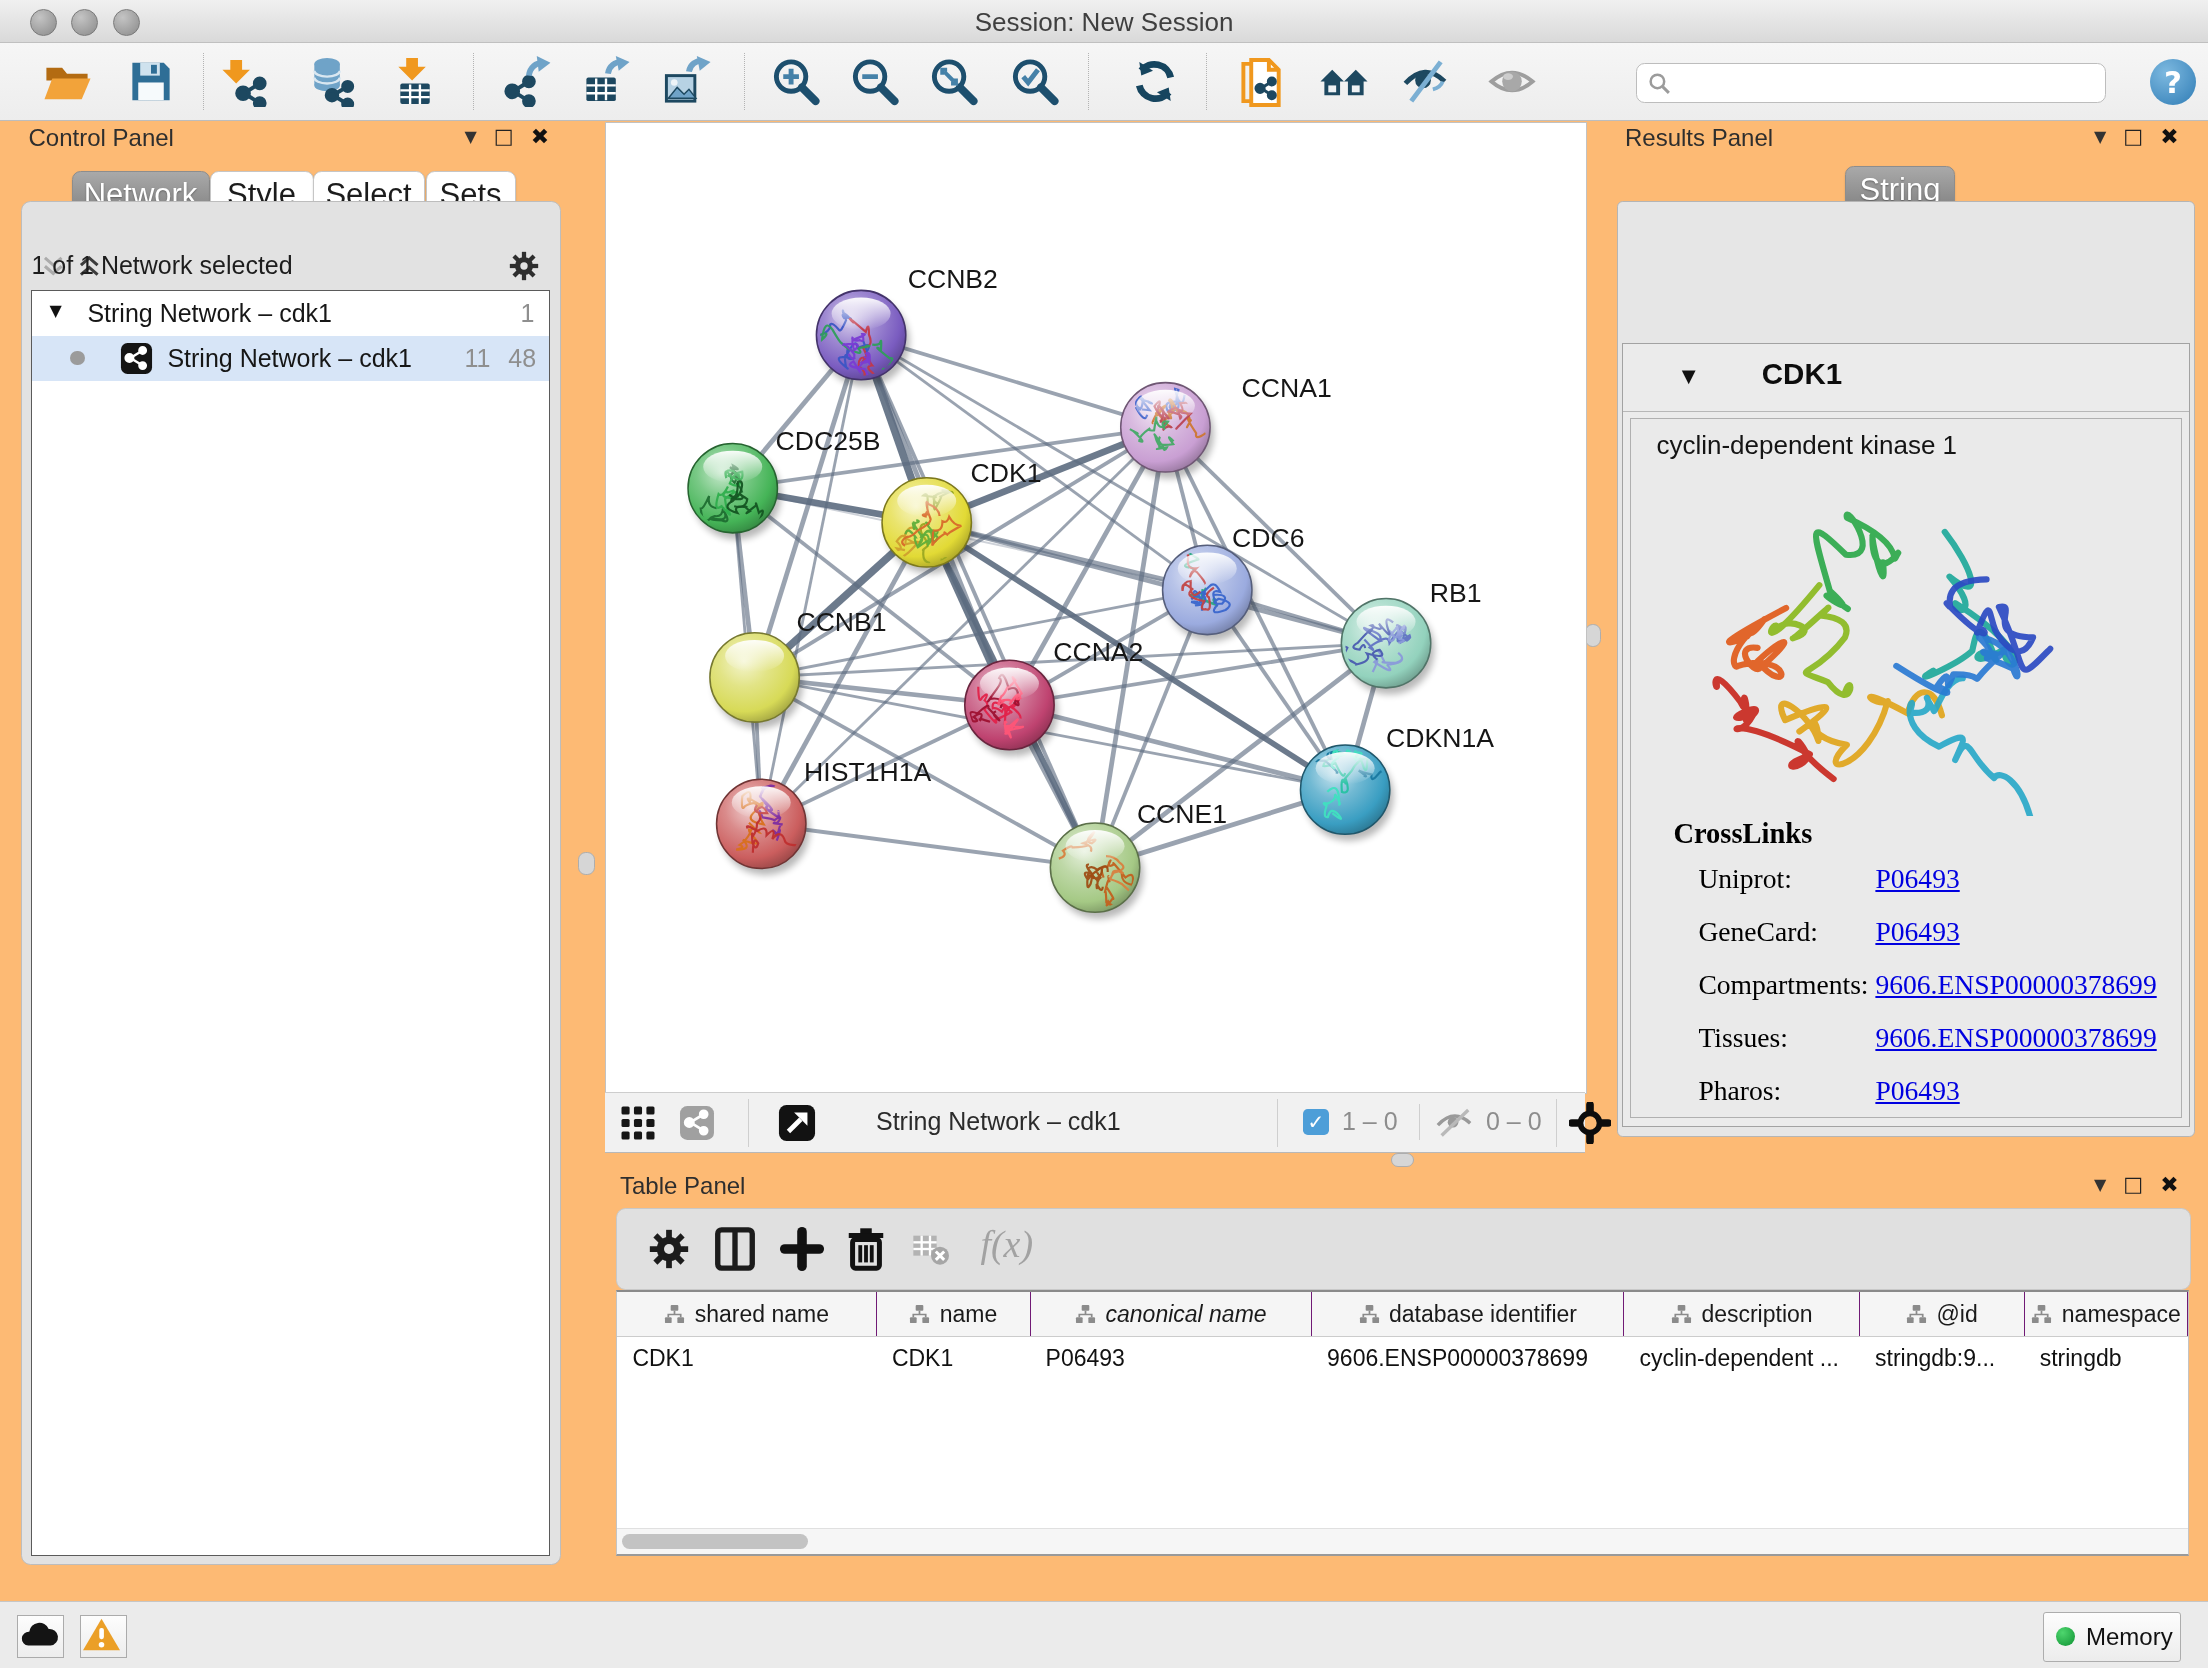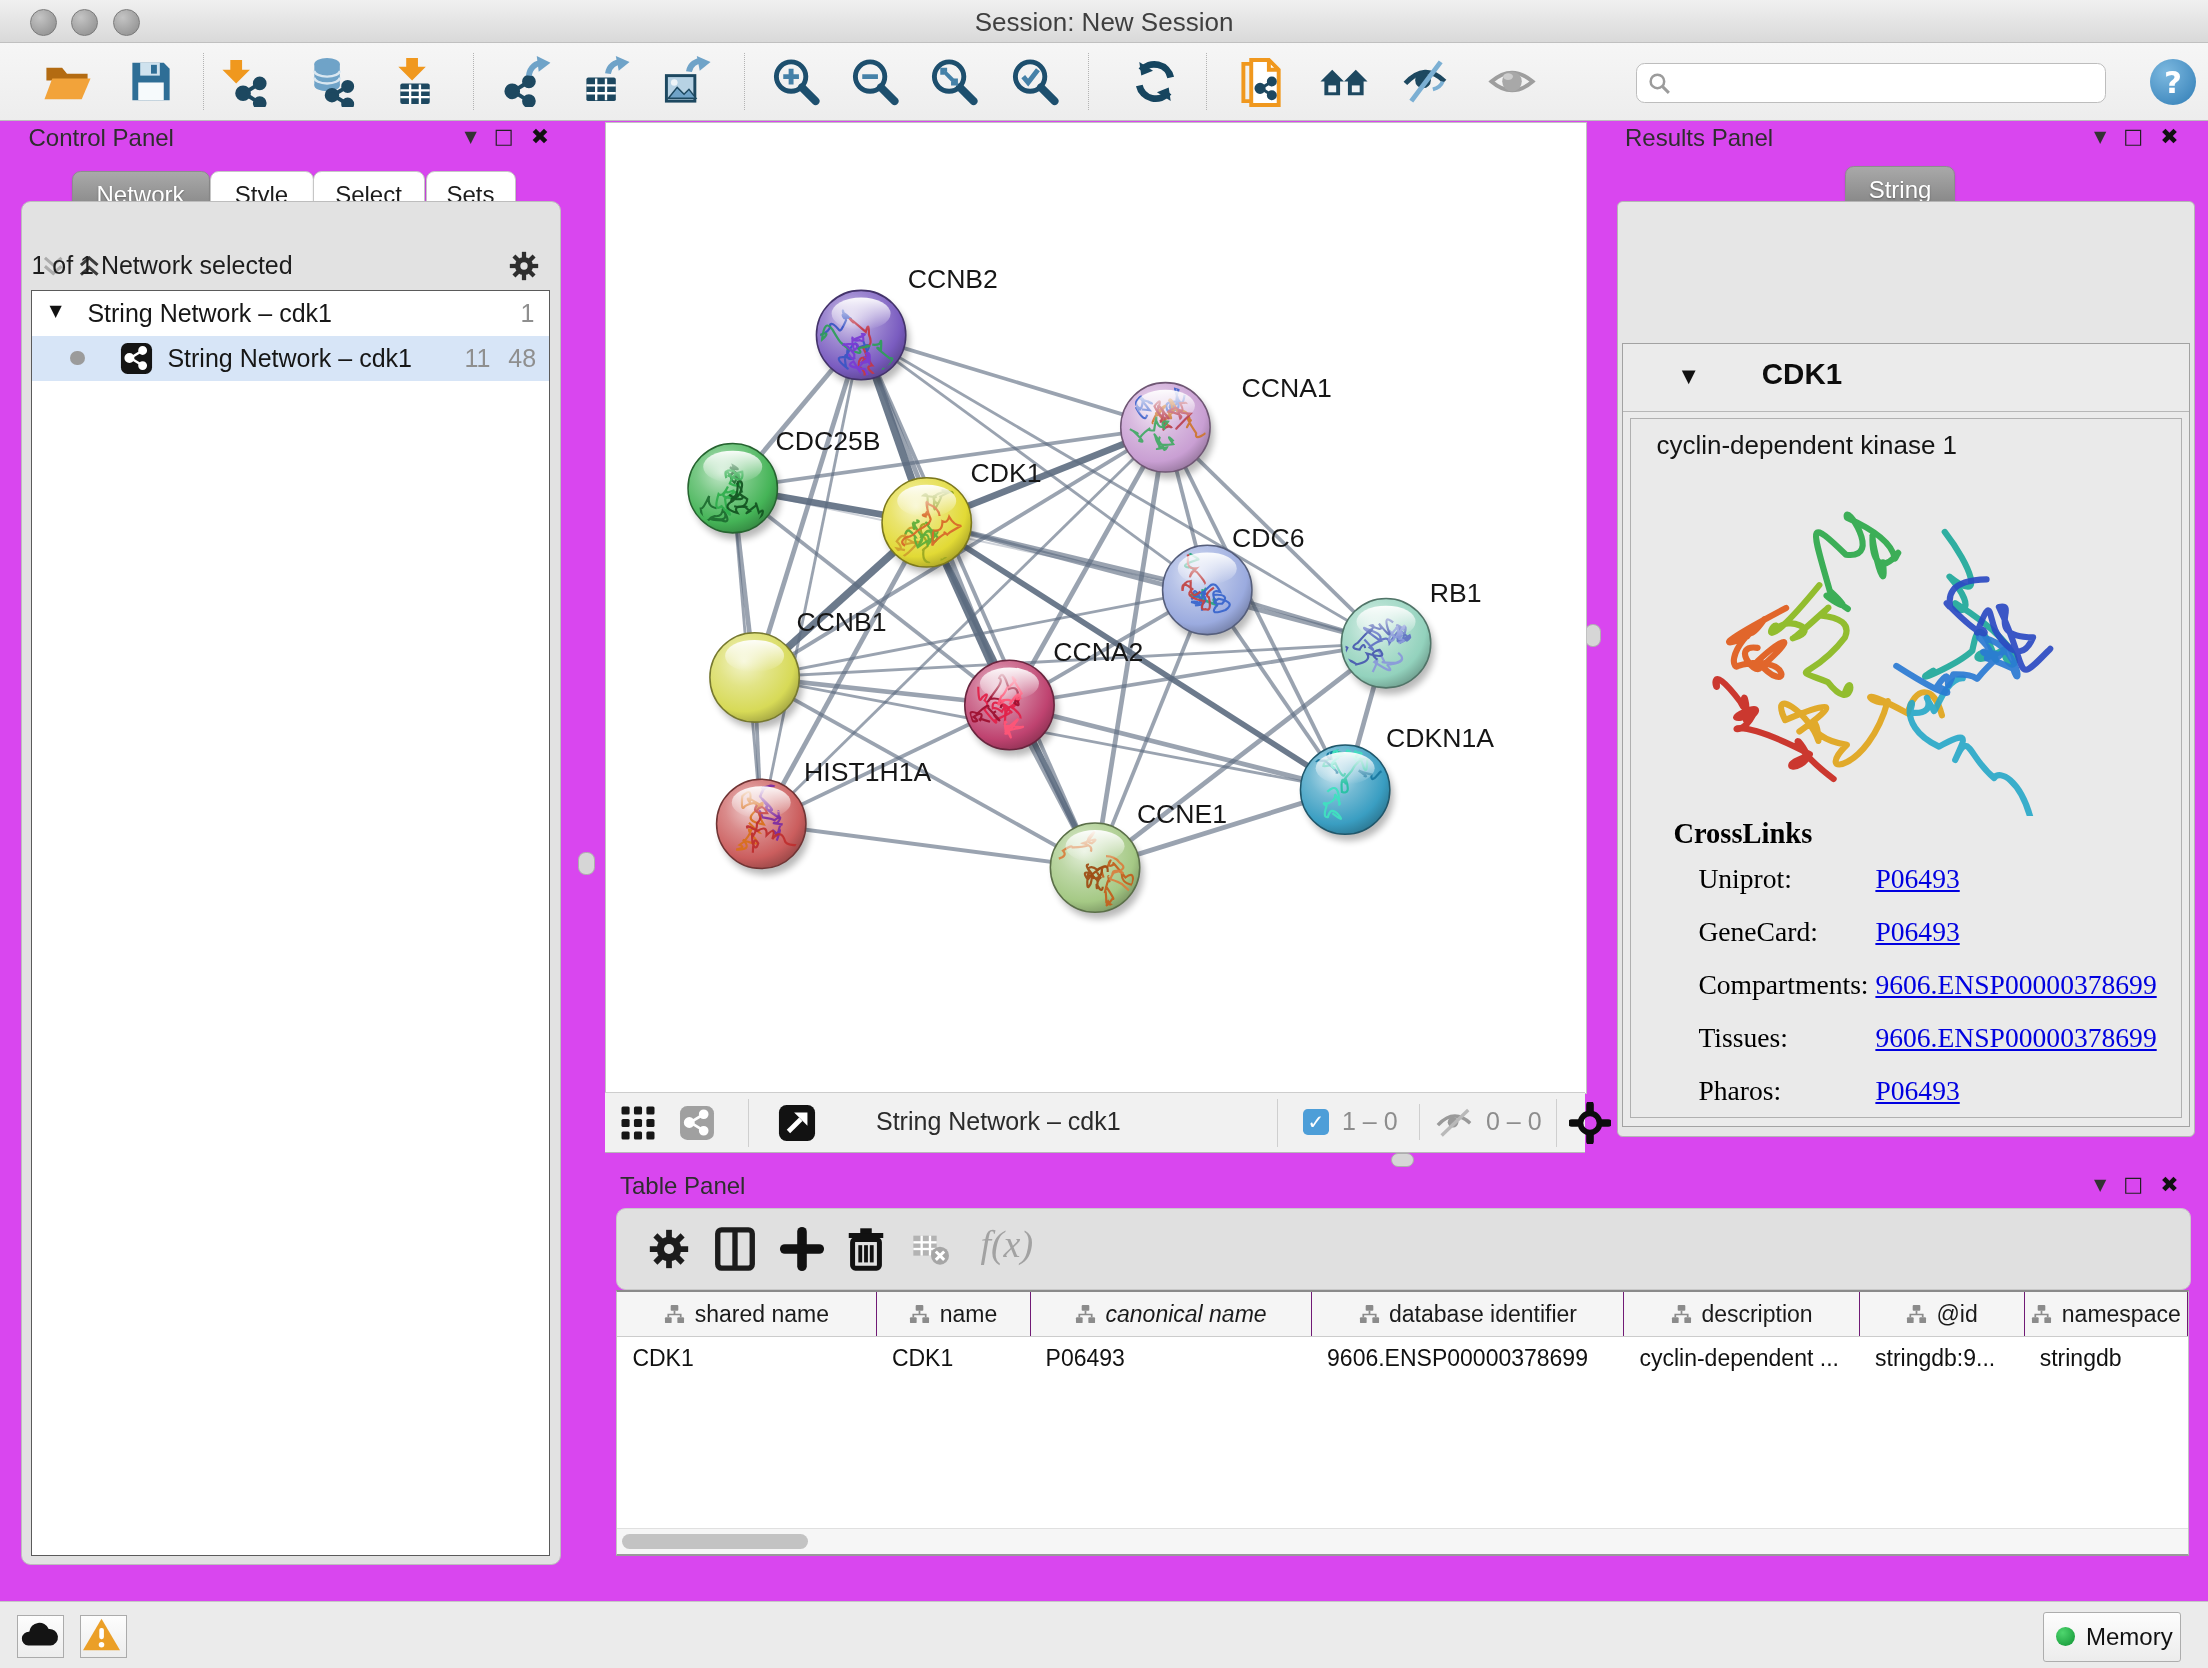--- a/index.html
+++ b/index.html
@@ -1,18 +1,18 @@
 <!DOCTYPE html>
 <html style="font-size:15px"><head>
 <meta charset="utf-8">
 <style>
   html,body{margin:0;padding:0;width:2208px;height:1668px;overflow:hidden;
     font-family:"Liberation Sans","DejaVu Sans",sans-serif;background:#e9e9e9;}
   .abs{position:absolute;}
-  #window{position:relative;width:2208px;height:1668px;background:#d946ef;}
+  #window{position:relative;width:2208px;height:1668px;background:#fdba74;}
   .sym{font-family:"DejaVu Sans",sans-serif;}
 
   
   #titlebar{left:0;top:0;width:2208px;height:42px;
     background:linear-gradient(#f0f0f0,#d9d9d9);border-bottom:1px solid #c0c0c0;}
   .tl{position:absolute;top:8.6px;width:25px;height:25px;border-radius:50%;
     background:radial-gradient(circle at 35% 30%,#c4c4c4,#8a8a8a);border:1px solid #7a7a7a;}
   #win-title{position:absolute;left:0;right:0;top:6.7px;text-align:center;font-size:26px;color:#3f3f3f;}
 
   
@@ -28,21 +28,21 @@
     background:radial-gradient(circle at 35% 30%,#7db9e0,#2f7cb5);color:#fff;font-size:31px;
     font-weight:bold;text-align:center;line-height:46px;}
 
   
   .p-title{font-size:24px;color:#2e2e2e;}
   .p-icons{position:absolute;top:3.8px;display:flex;gap:17px;align-items:center;}
   .p-icons .tri{font-size:16px;color:#333;}
   .p-icons .flo{font-size:21px;color:#222;font-weight:bold;}
   .p-icons .clo{font-size:22px;color:#111;font-weight:bold;}
   .tab{position:absolute;height:47px;border:1px solid #c6c6c6;border-radius:8.6px;background:#fff;
-    color:#1c1c1c;font-size:24px;text-align:center;line-height:45px;box-shadow:0 1px 1.9px rgba(0,0,0,.18);}
+    color:#1c1c1c;font-size:31px;text-align:center;line-height:45px;box-shadow:0 1px 1.9px rgba(0,0,0,.18);}
   .tab.sel{background:linear-gradient(#a9a9a9,#7e7e7e);color:#fff;border-color:#8d8d8d;
     text-shadow:0 1px 1.9px rgba(0,0,0,.35);}
 
   
   #control-panel{left:9.5px;top:120px;width:563px;height:1481px;}
   #cp-body{position:absolute;left:11.4px;top:81px;width:538px;bottom:36px;background:#e2e2e2;
     border:1px solid #bdbdbd;border-radius:9.5px;}
   #cp-bar{position:absolute;left:9.5px;top:42px;right:9.5px;height:44px;}
   #cp-bar .txt{position:absolute;left:0;right:0;text-align:left;top:6.7px;font-size:25px;color:#1d1d1d;}
   #net-list{position:absolute;left:9.5px;top:88px;right:9.5px;bottom:7.6px;background:#fff;border:1.9px solid #5a5a5a;}

